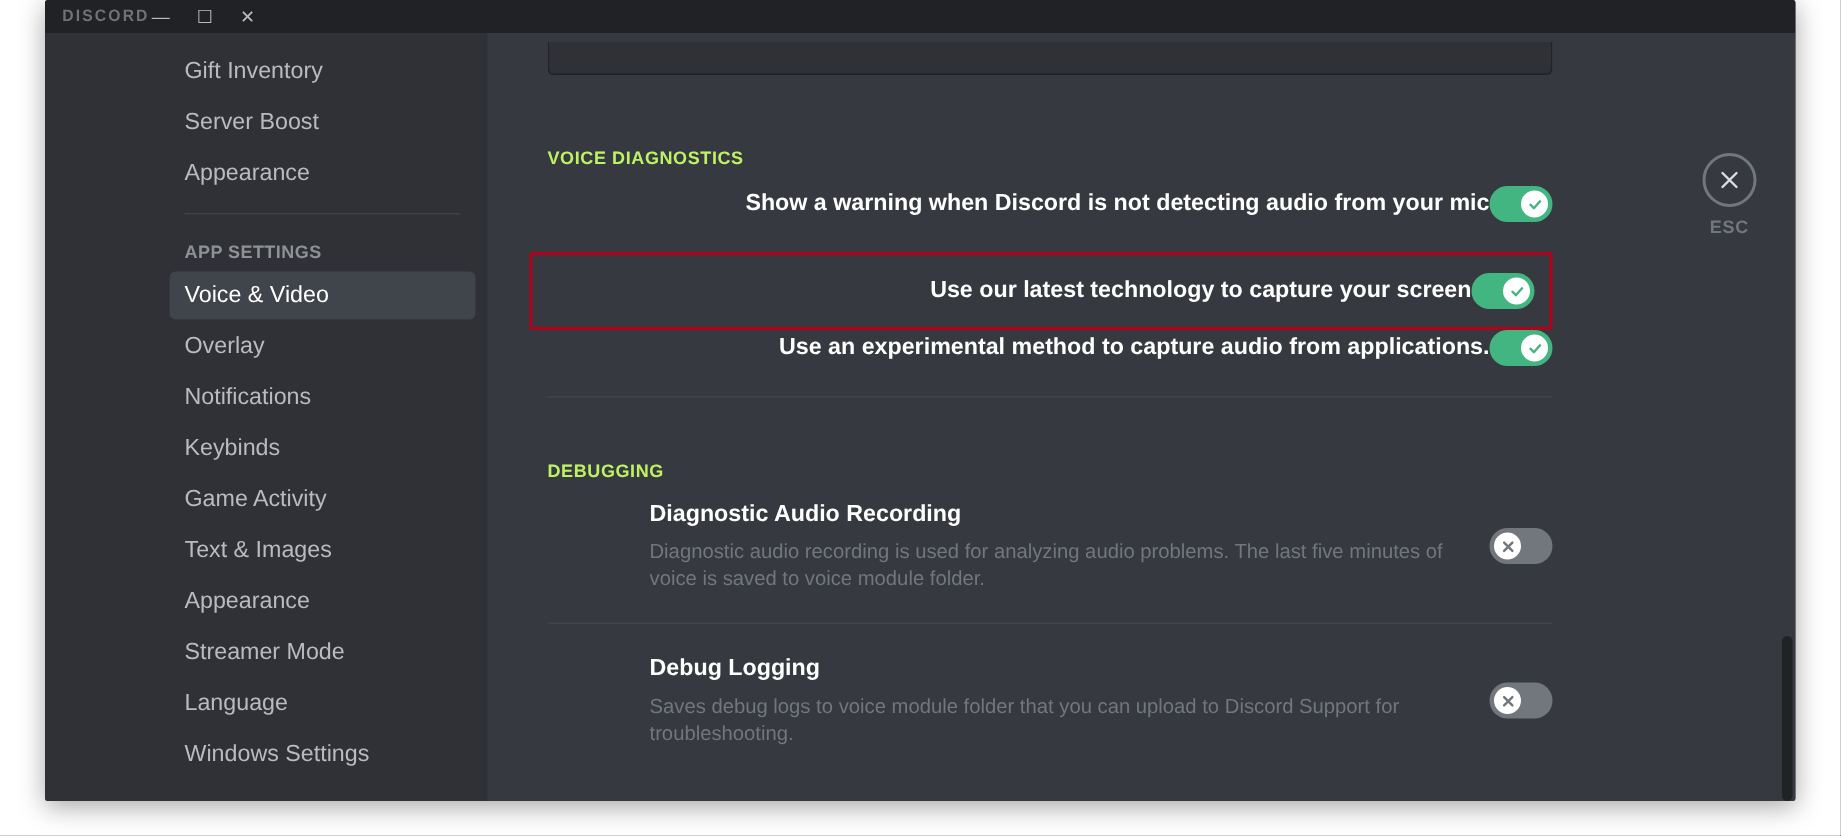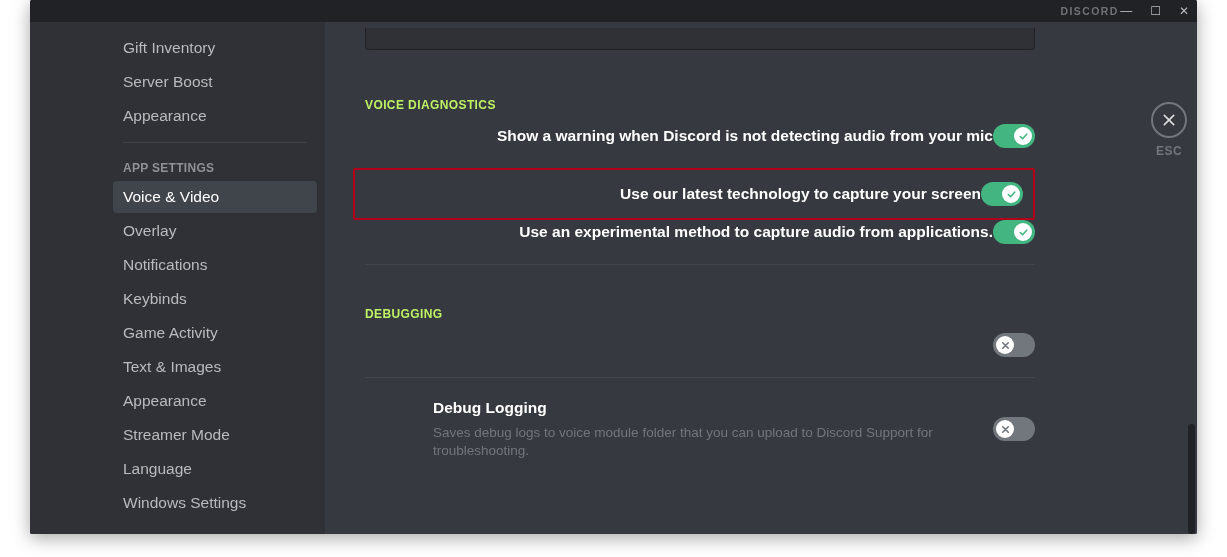--- a/index.html
+++ b/index.html
@@ -1,31 +1,31 @@
 <!DOCTYPE html>
 <html><head>
 <meta charset="utf-8">
 <style>
   * { box-sizing: border-box; margin: 0; padding: 0; }
   html, body { width: 1227px; height: 557px; font-family: "Whitney", "Helvetica Neue", Helvetica, Arial, sans-serif; background:#fff; overflow:hidden; }
   .page-wrap { padding: 0 30px 30px 30px; }
   .app-frame { width: 1167px; height: 534px; background:#36393f; box-shadow: 0 4px 18px rgba(0,0,0,.35); position:relative; overflow:hidden; border-radius:2px;}
-  .titlebar { height:22px; background:#202225; display:flex; align-items:center; justify-content:flex-end; padding:0 8px 0 10px; }
+  .titlebar { height:22px; background:#202225; display:flex; align-items:center; justify-content:flex-start; padding:0 8px 0 10px; }
   .wordmark { color:#6f7277; font-size:11px; font-weight:700; letter-spacing:1.5px; font-family: Arial, sans-serif; transform: scaleX(.95);}
   .winbtns { display:flex; gap:18px; align-items:center; }
   .winbtns span { color:#b9bbbe; font-size:12px; cursor:pointer; line-height:1;}
   .body-row { display:flex; height:552px; }
   .sidebar-col { flex: 0 0 295px; background:#2f3136; display:flex; justify-content:flex-end; padding: 10px 8px 0 0;}
   .sidebar-inner { width: 204px; }
   .side-item { color:#b9bbbe; font-size:15.5px; padding:6px 10px; border-radius:4px; margin-bottom:2px; cursor:pointer; line-height:20px; font-weight:500;}
   .side-item.active { background:#40444b; color:#fff; }
   .side-head { color:#8e9297; font-size:12px; font-weight:700; padding: 18px 10px 6px; letter-spacing:.3px;}
   .side-sep { height:1px; background:#3f4147; margin:10px 10px 0;}
   .content-col { flex:1; background:#36393f; position:relative; padding: 0 40px 0 40px; overflow:hidden;}
-  .esc-box { position:absolute; top:80px; right:10px; text-align:center;margin-left:15px; }
+  .esc-box { position:absolute; top:80px; right:26px; text-align:center;margin-left:15px; }
   .esc-circle { width:36px; height:36px; border:2px solid #72767d; border-radius:50%; display:flex; align-items:center; justify-content:center; color:#dcddde; font-size:17px; cursor:pointer; margin:0 auto 6px;}
   .esc-txt { color:#72767d; font-size:12px; font-weight:600; letter-spacing:.5px;}
   .scroll-area { width: 670px; padding-top:6px;}
   .ghost-box { height:22px; border:1px solid #202225; border-top:none; border-radius:0 0 4px 4px; background:#2f3136; margin-bottom:48px;}
   .sec-head { color:#bef264; font-size:12px; font-weight:700; letter-spacing:.4px; margin-bottom:12px;}
   .setting-row { display:flex; justify-content:flex-end; align-items:center; padding: 0 0 20px 0;}
   .setting-row.border { border-bottom:1px solid #42454a; margin-bottom:20px;}
   .setting-label { color:#ffffff; font-size:15.5px; font-weight:600; line-height:20px; max-width:560px;}
   .setting-desc { color:#72767d; font-size:13.5px; line-height:18px; margin-top:6px; max-width:560px;}
   .toggle { width:42px; height:24px; border-radius:12px; position:relative; cursor:pointer; flex-shrink:0;}
@@ -123,20 +123,24 @@
                   <svg width="11" height="11" viewBox="0 0 24 24">
                     <path d="M5 12 L10 17 L19 7" stroke-width="3.5" fill="none" stroke-linecap="round" stroke-linejoin="round"></path>
                   </svg>
                 </div>
           </div>
         </div>
 
         <div class="sec-head mt40">DEBUGGING</div>
 
         <div class="setting-row border">
+          <div>
+            <div class="setting-label">Diagnostic Audio Recording</div>
+            <div class="setting-desc">Diagnostic audio recording is used for analyzing audio problems. The last five minutes of voice is saved to voice module folder.</div>
+          </div>
           <div class="toggle off">
             <div class="knob">
                   <svg width="11" height="11" viewBox="0 0 24 24">
                     <path d="M6 6 L18 18 M18 6 L6 18" stroke-width="3.5" fill="none" stroke-linecap="round"></path>
                   </svg>
                 </div>
           </div>
         </div>
 
         <div class="setting-row">

